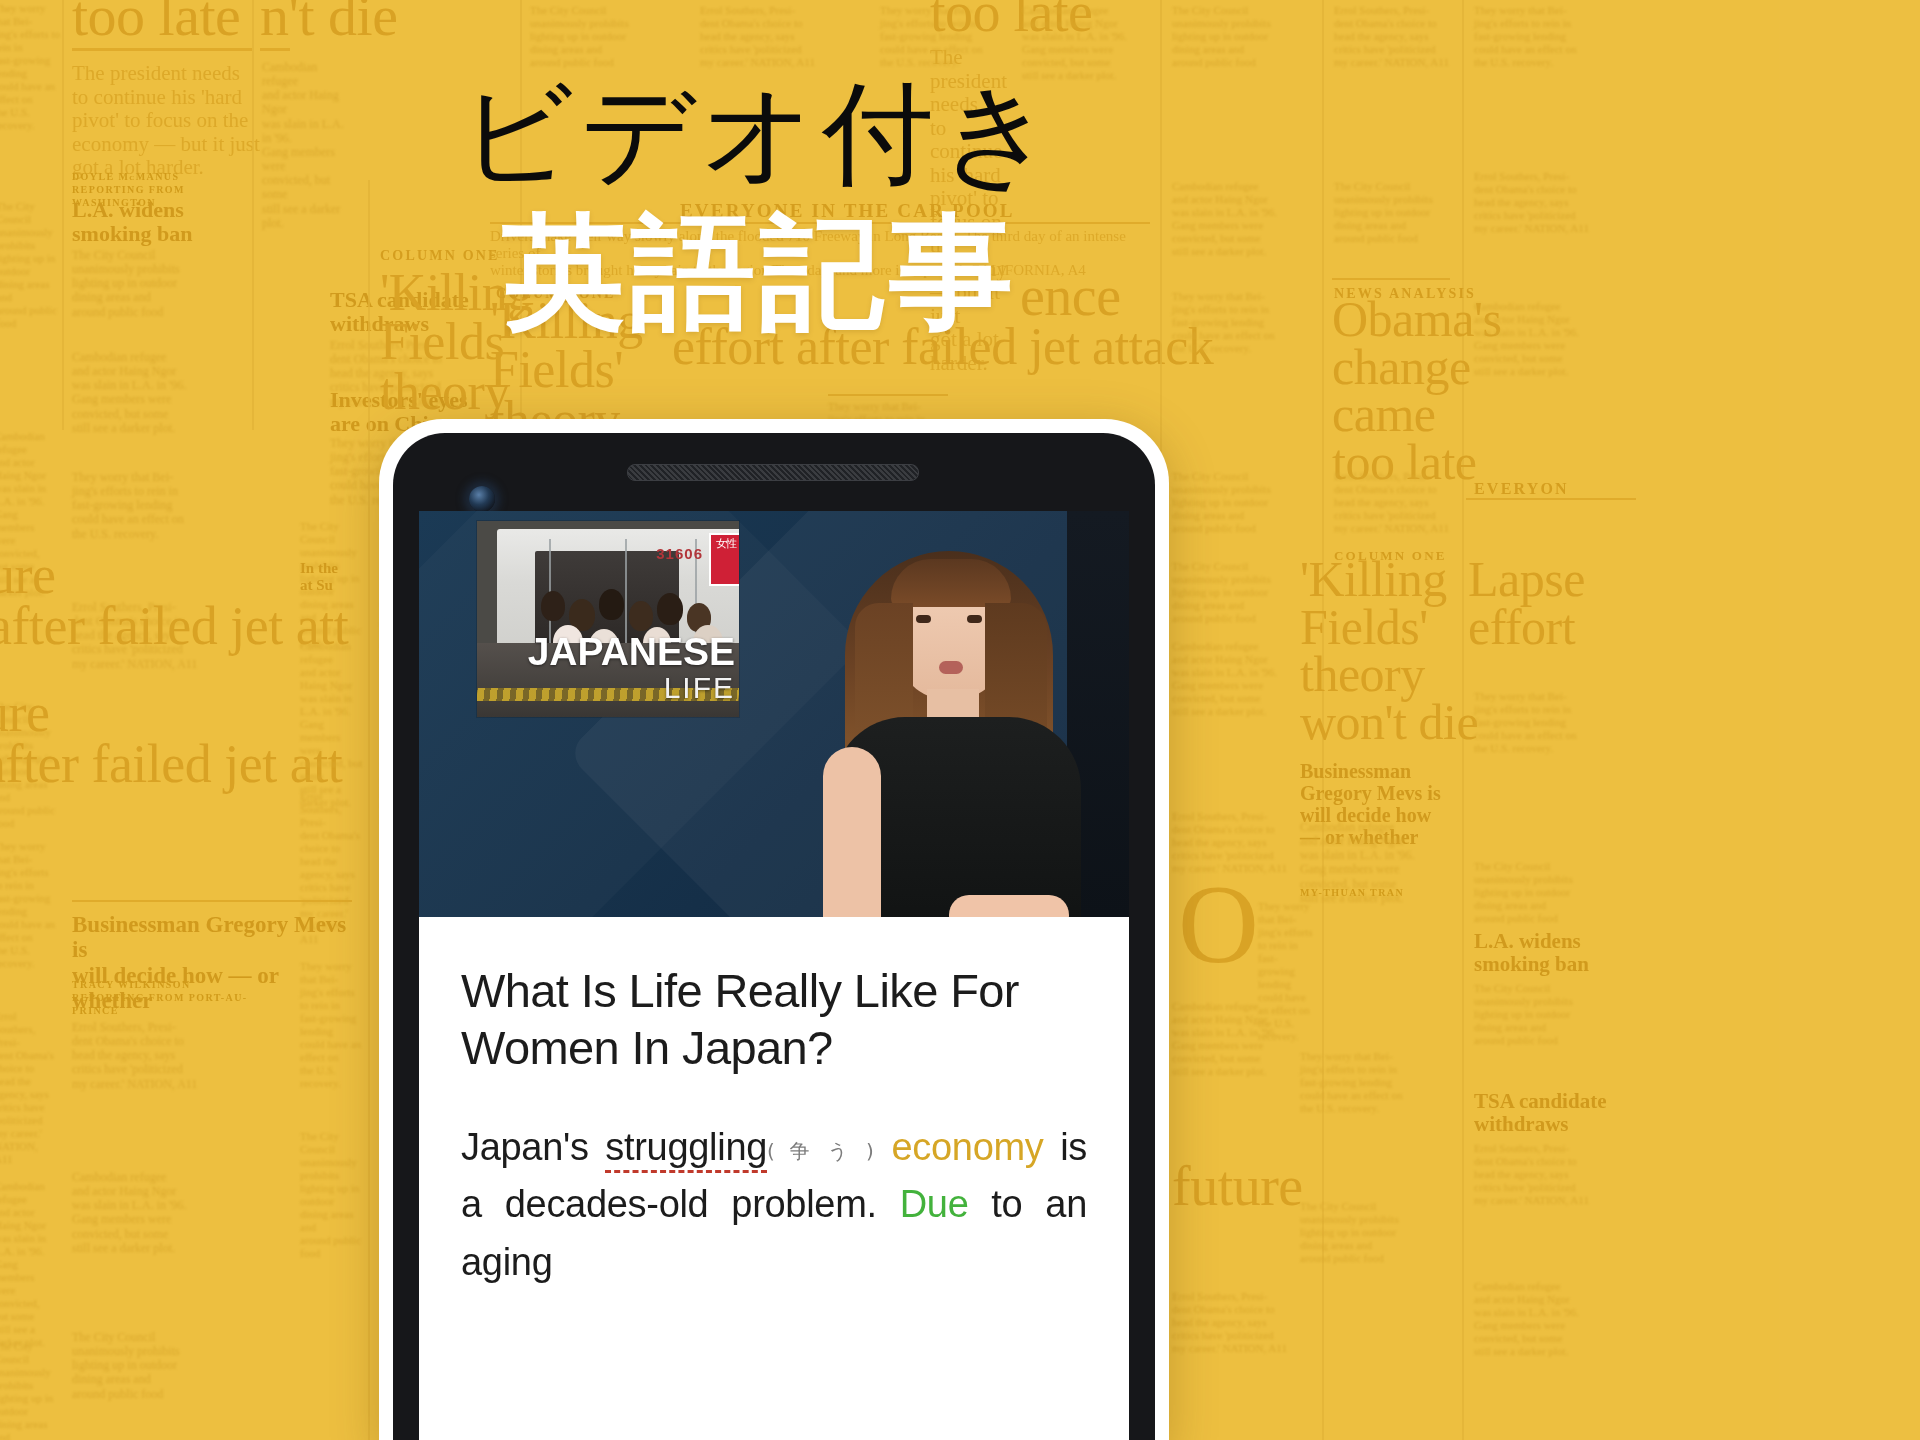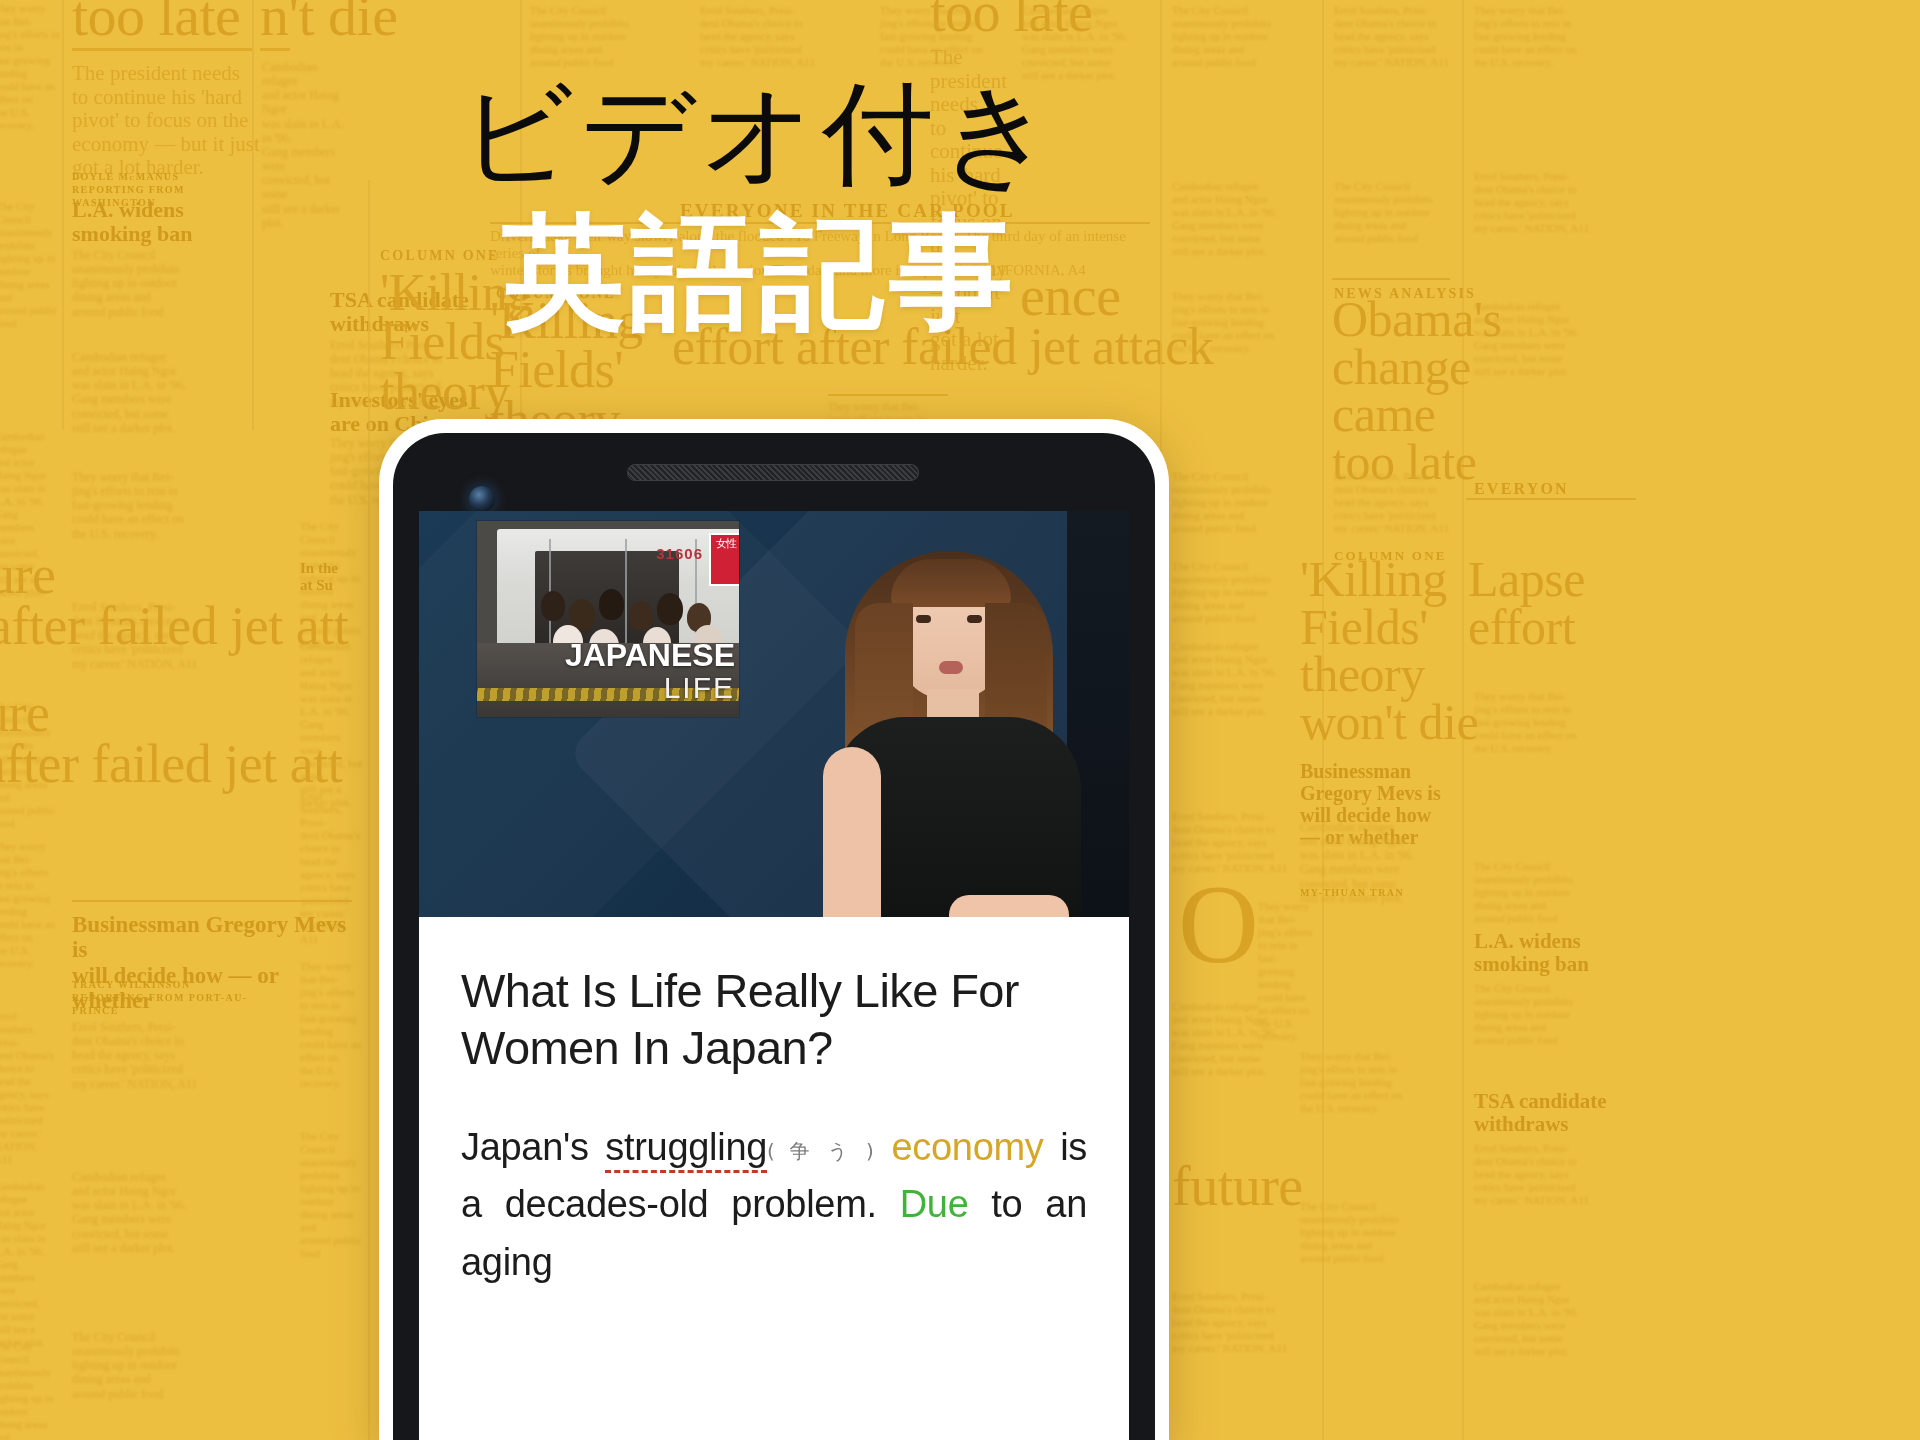--- a/index.html
+++ b/index.html
@@ -138,21 +138,21 @@
     color:#fff;font-size:11px;line-height:1.05;text-align:center;padding-top:3px;
     font-family:"DejaVu Sans",sans-serif;font-weight:400;letter-spacing:-1px;
     box-shadow:0 0 0 2px #fff;
   }
   #carnum{
     position:absolute;right:42px;top:16px;color:#b2353a;font-size:15px;font-weight:700;
     font-family:"Liberation Sans",sans-serif;letter-spacing:1px;
   }
   #thumb-label{position:absolute;right:4px;bottom:14px;text-align:right;}
   #lbl-jp{
-    color:#fff;font-weight:700;font-size:32px;letter-spacing:0px;line-height:1;
+    color:#fff;font-weight:700;font-size:39px;letter-spacing:0px;line-height:1;
     font-family:"Liberation Sans",sans-serif;
     text-shadow:0 1px 3px rgba(0,0,0,.55);
   }
   #lbl-life{
     color:#f2f2f2;font-weight:300;font-size:30px;letter-spacing:2px;line-height:1;
     font-family:"Liberation Sans",sans-serif;margin-top:2px;
     text-shadow:0 1px 3px rgba(0,0,0,.5);
   }
 
   

